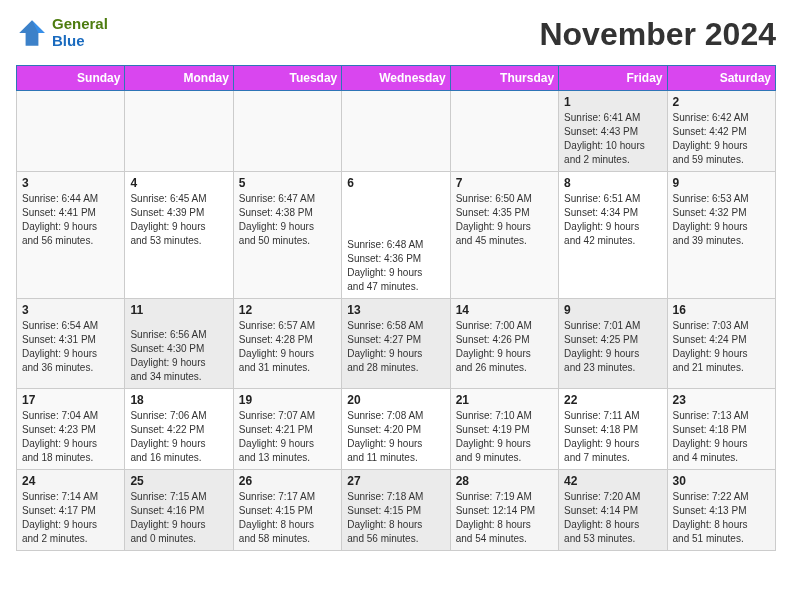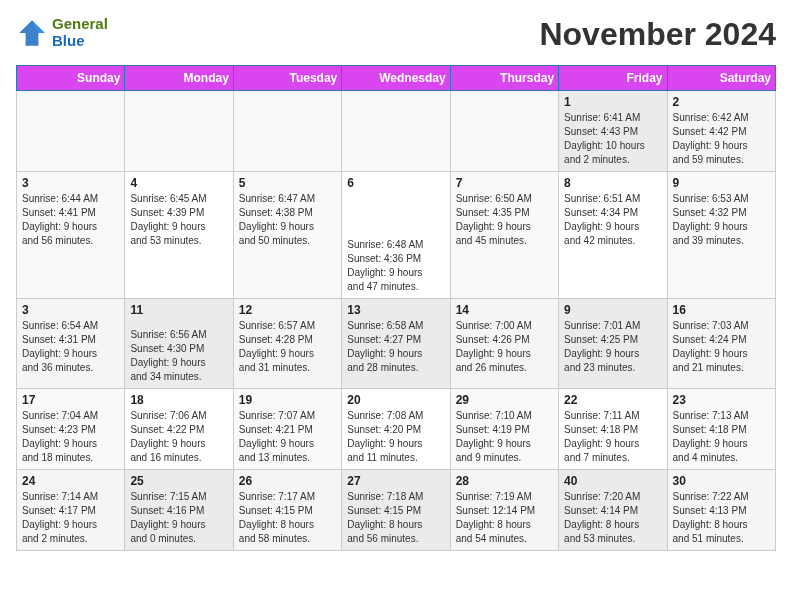--- a/index.html
+++ b/index.html
@@ -279,21 +279,21 @@
 and 13 minutes.</div>
         </td>
         <td>
           <span class="day-number">20</span>
           <div class="day-info" style="white-space: pre-line;">Sunrise: 7:08 AM
 Sunset: 4:20 PM
 Daylight: 9 hours
 and 11 minutes.</div>
         </td>
         <td>
-          <span class="day-number">29</span>
+          <span class="day-number">21</span>
           <div class="day-info" style="white-space: pre-line;">Sunrise: 7:10 AM
 Sunset: 4:19 PM
 Daylight: 9 hours
 and 9 minutes.</div>
         </td>
         <td>
           <span class="day-number">22</span>
           <div class="day-info" style="white-space: pre-line;">Sunrise: 7:11 AM
 Sunset: 4:18 PM
 Daylight: 9 hours
@@ -337,21 +337,21 @@
 and 56 minutes.</div>
         </td>
         <td>
           <span class="day-number">28</span>
           <div class="day-info" style="white-space: pre-line;">Sunrise: 7:19 AM
 Sunset: 12:14 PM
 Daylight: 8 hours
 and 54 minutes.</div>
         </td>
         <td>
-          <span class="day-number">40</span>
+          <span class="day-number">42</span>
           <div class="day-info" style="white-space: pre-line;">Sunrise: 7:20 AM
 Sunset: 4:14 PM
 Daylight: 8 hours
 and 53 minutes.</div>
         </td>
         <td>
           <span class="day-number">30</span>
           <div class="day-info" style="white-space: pre-line;">Sunrise: 7:22 AM
 Sunset: 4:13 PM
 Daylight: 8 hours

